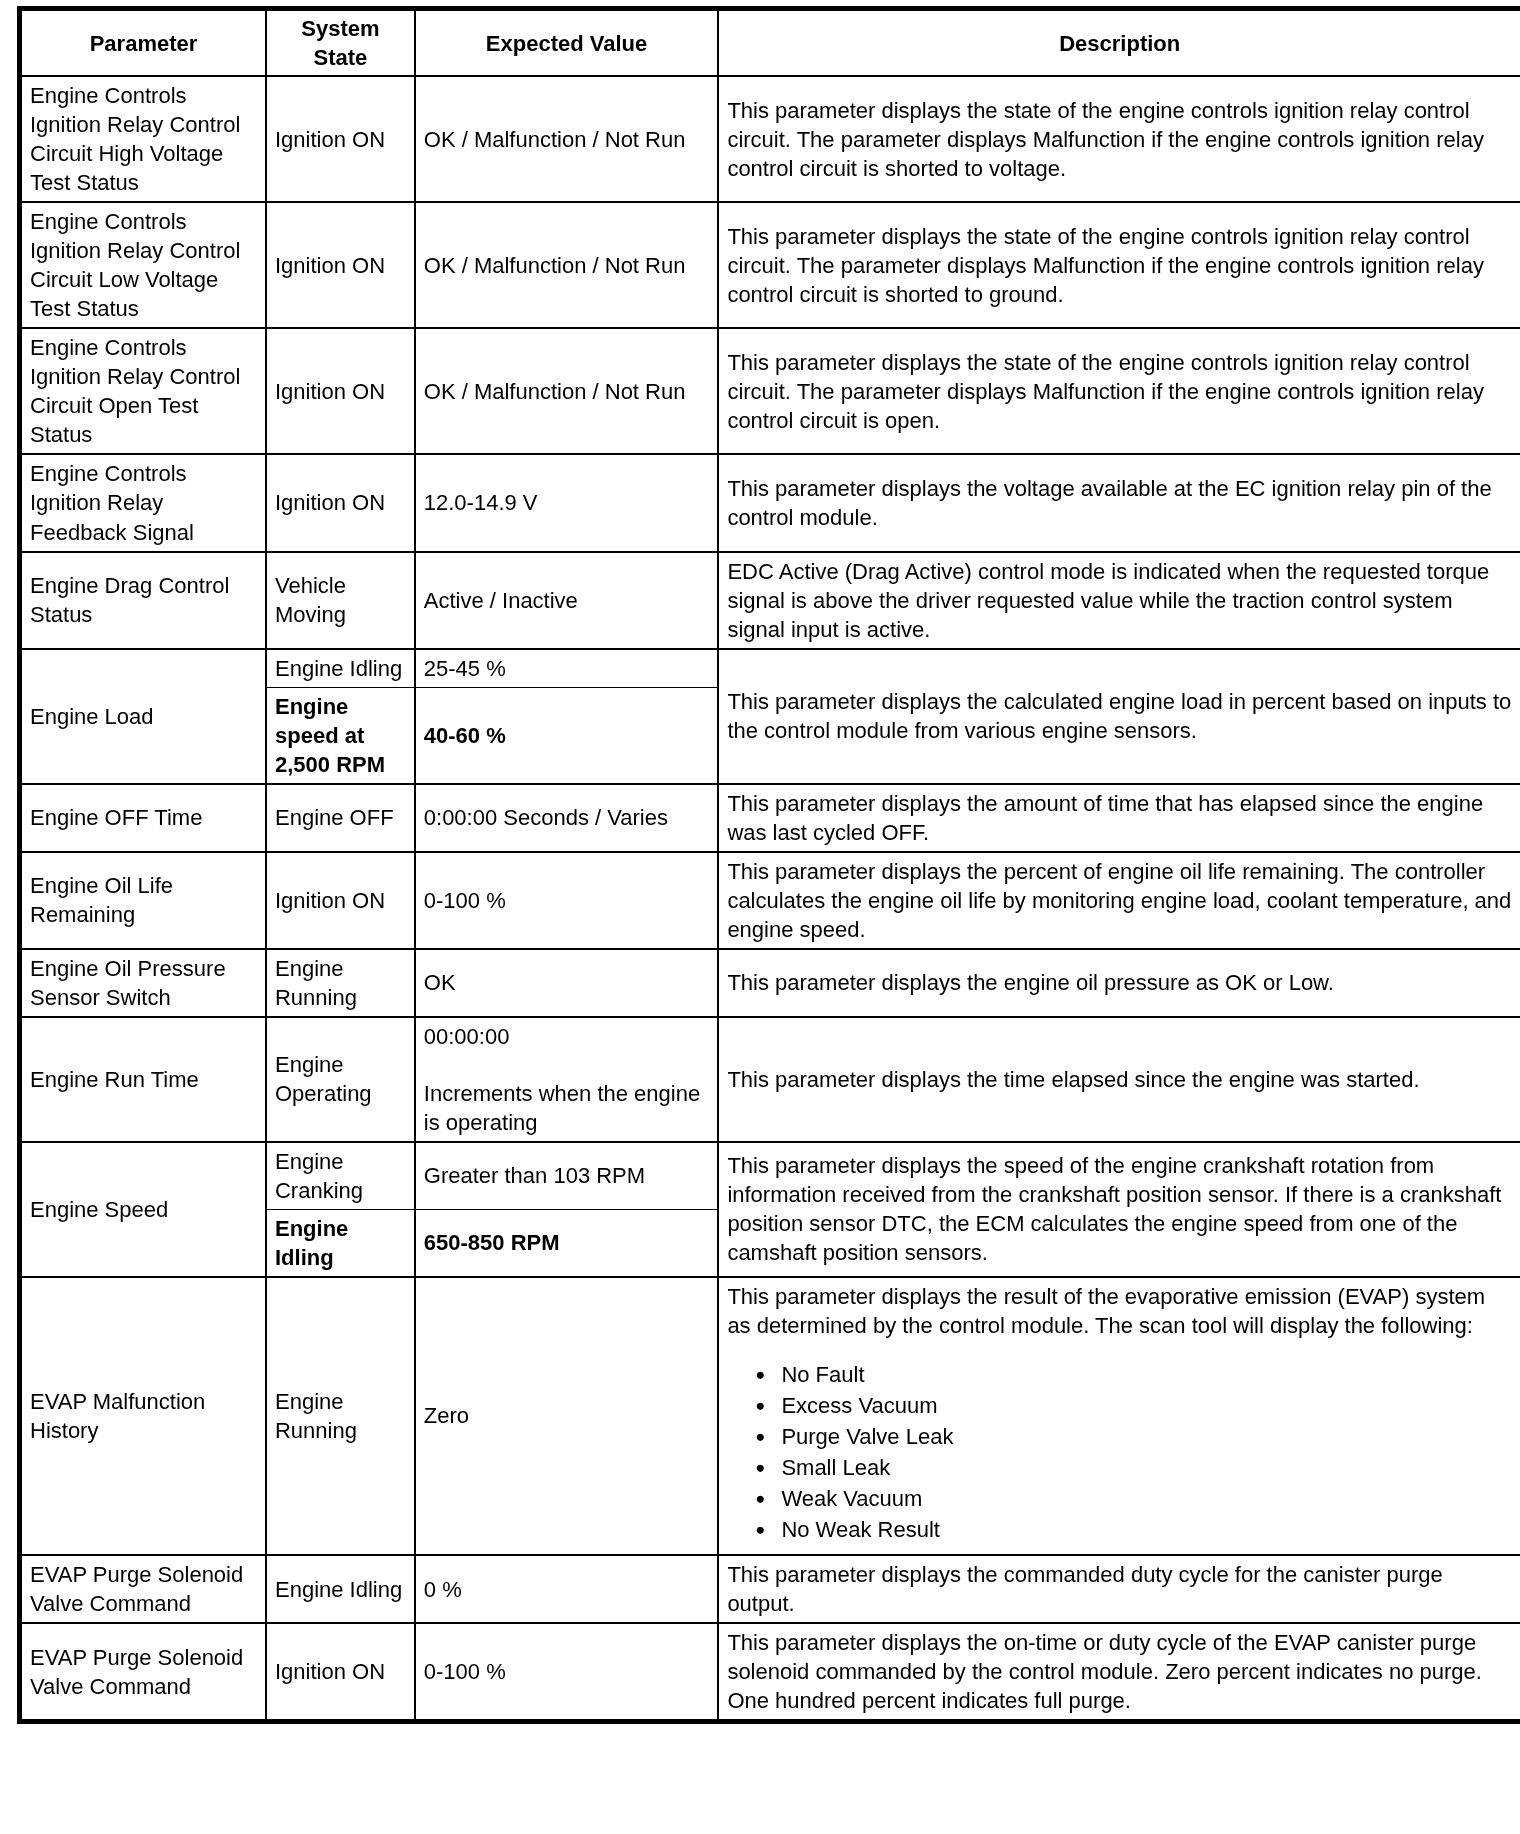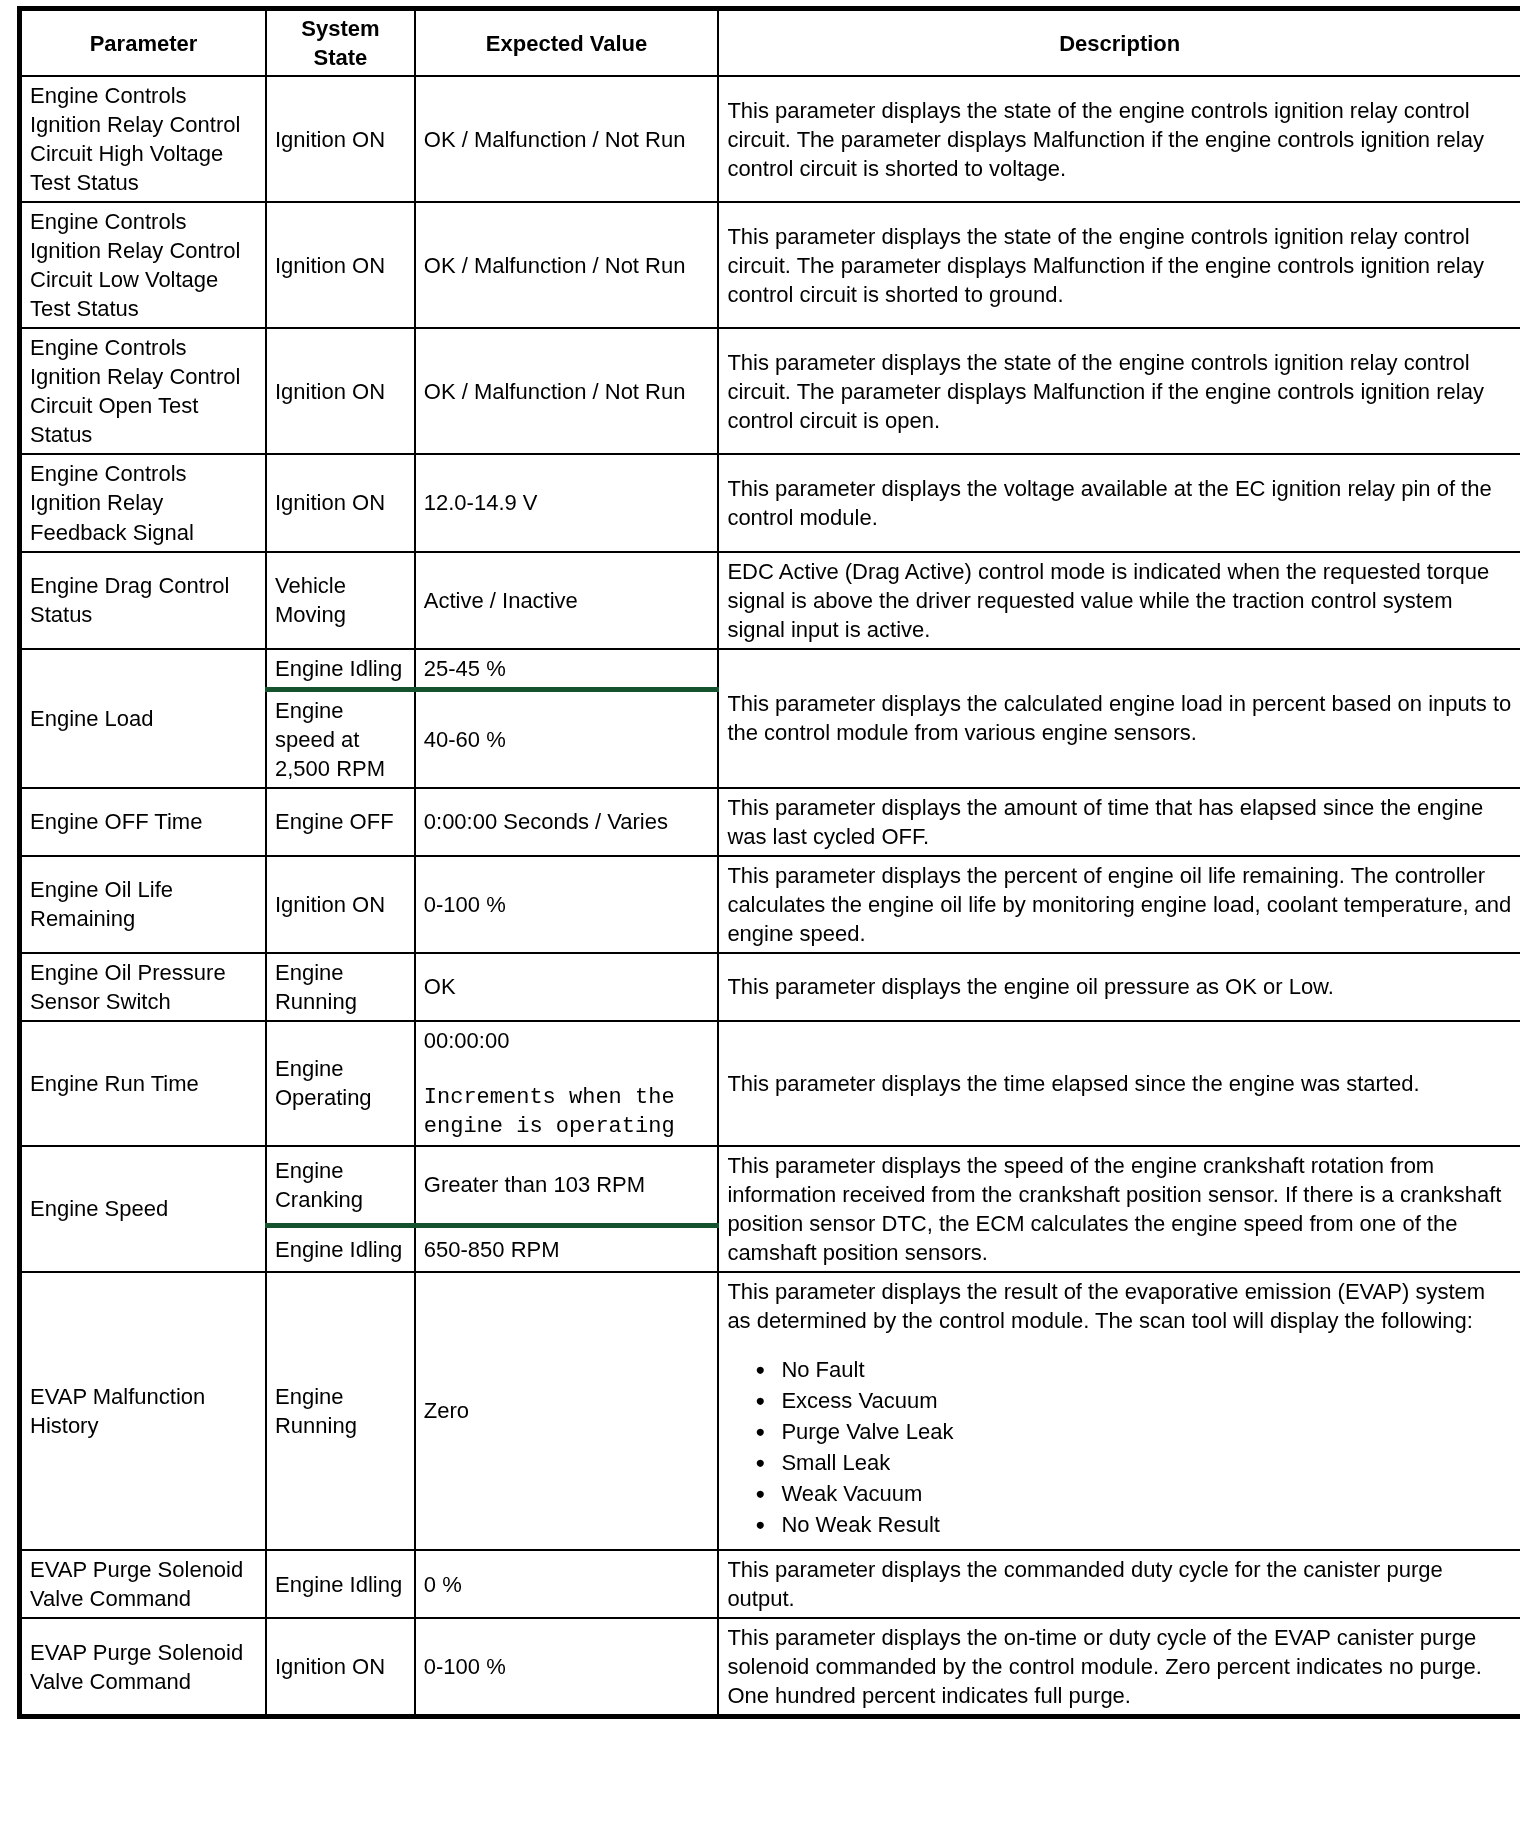--- a/index.html
+++ b/index.html
@@ -36,25 +36,25 @@
   }
   table.param-table th.th-left {
     text-align: center;
   }
   col.c-param   { width: 16.4%; }
   col.c-state   { width: 9.9%;  }
   col.c-value   { width: 20.2%; }
   col.c-desc    { width: 53.5%; }
 
   tr.subrow-a td.sub-border { border-bottom: 1px solid #000; }
-  tr.subrow-b td.sub-border { border-top: 5px solid #14532d; }
+  tr.subrow-b td.sub-border { border-top: 1px solid #14532d; font-weight: bold; }
 
   td.cell-desc { vertical-align: middle; }
 
-  .val-gap { margin-top: 1.25em; font-family: Liberation Mono, monospace; }
+  .val-gap { margin-top: 1.25em; }
 
   ul.bullet-list {
     list-style: none;
     margin: 0.9em 0 0.3em 0;
     padding: 0 0 0 28px;
   }
   ul.bullet-list li {
     position: relative;
     padding-left: 26px;
     margin: 2px 0;

